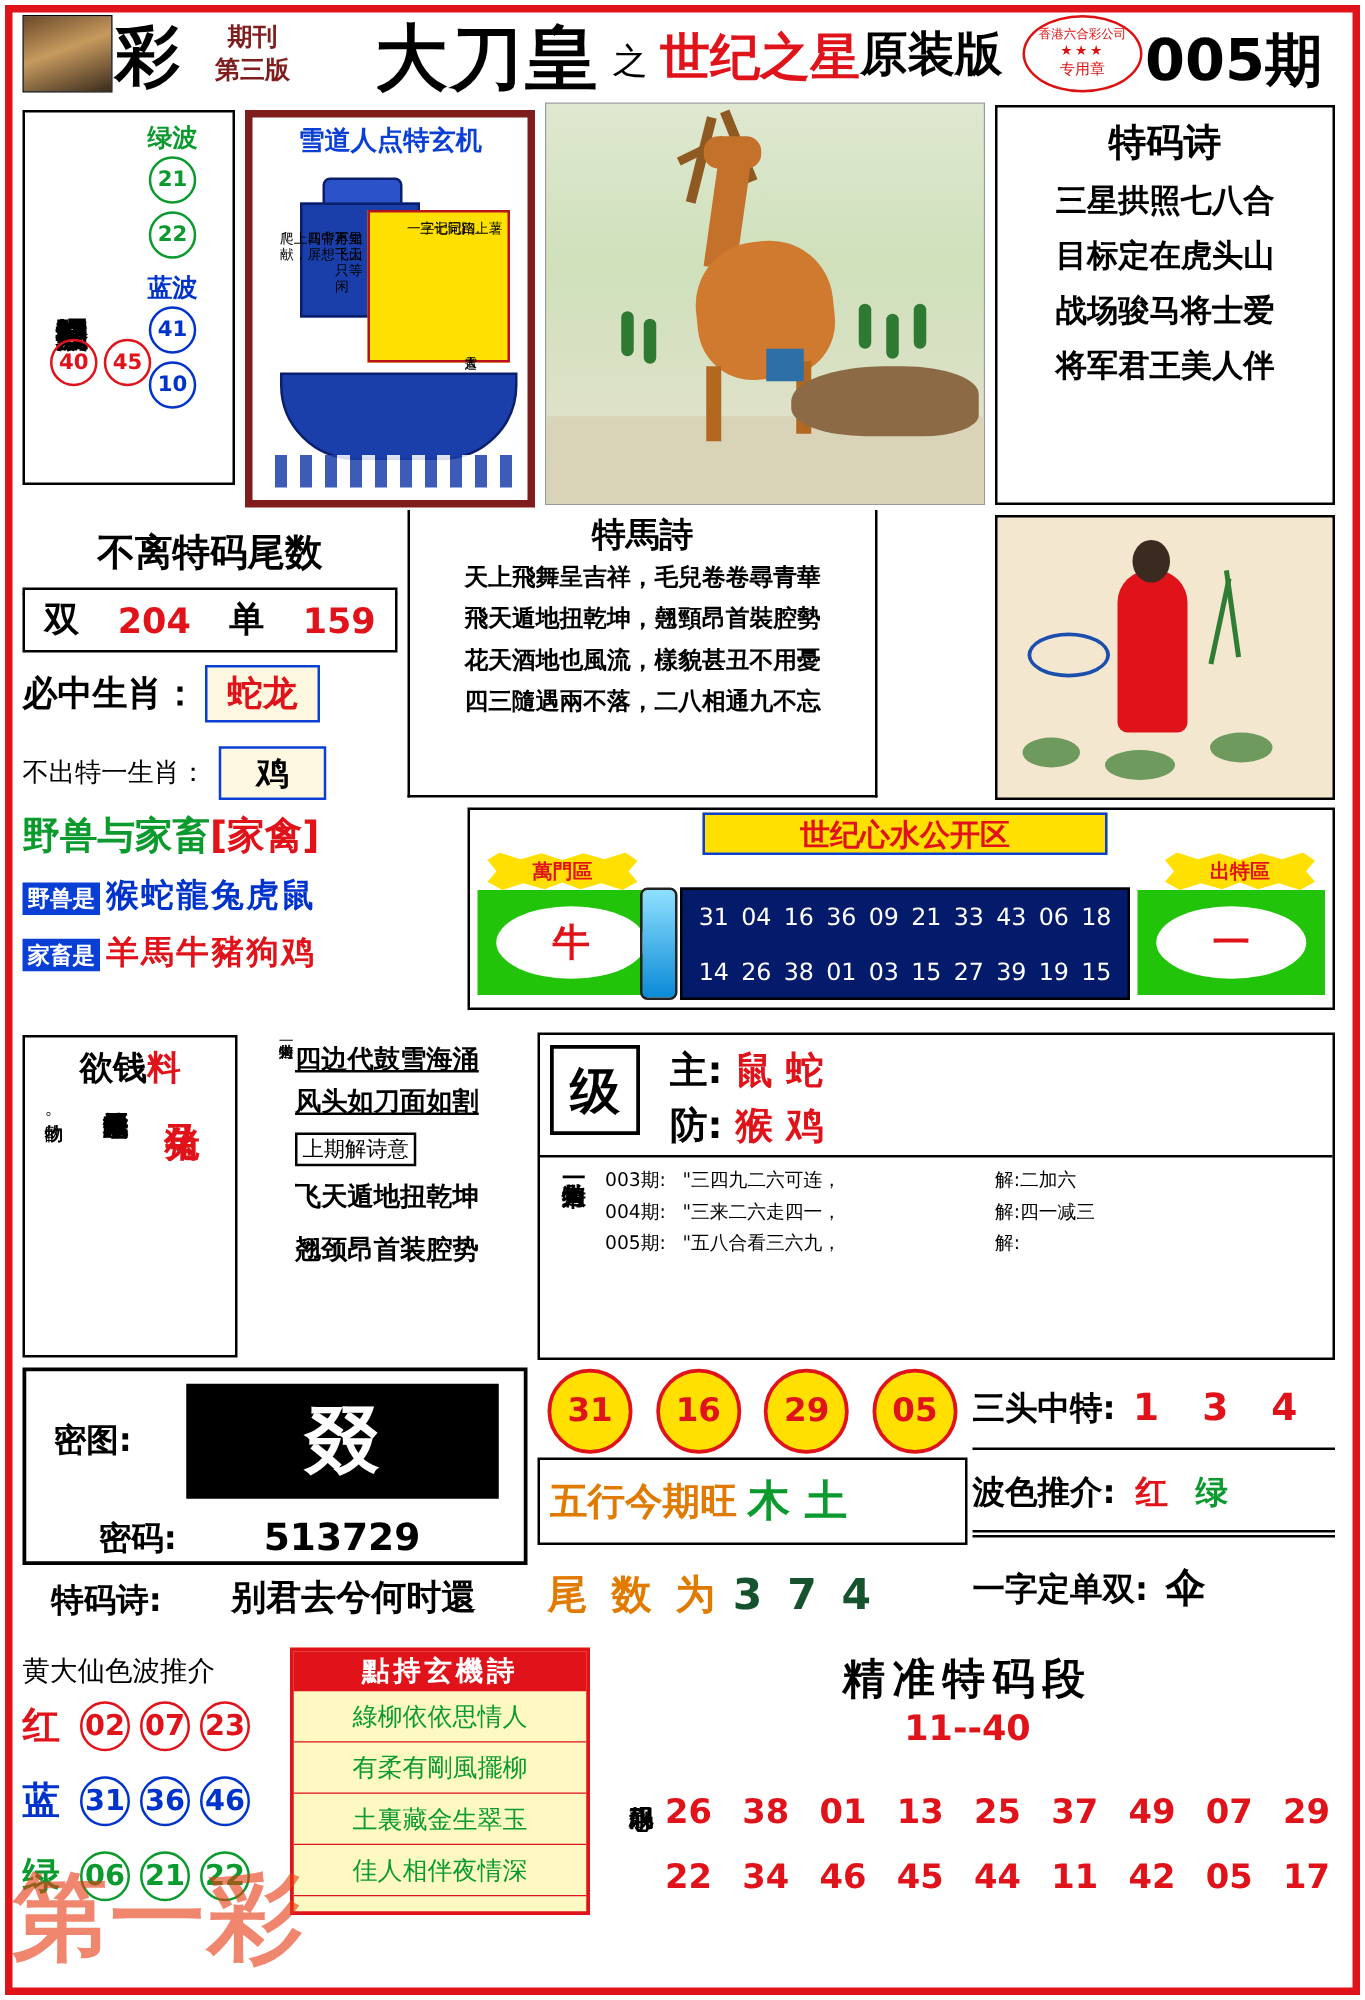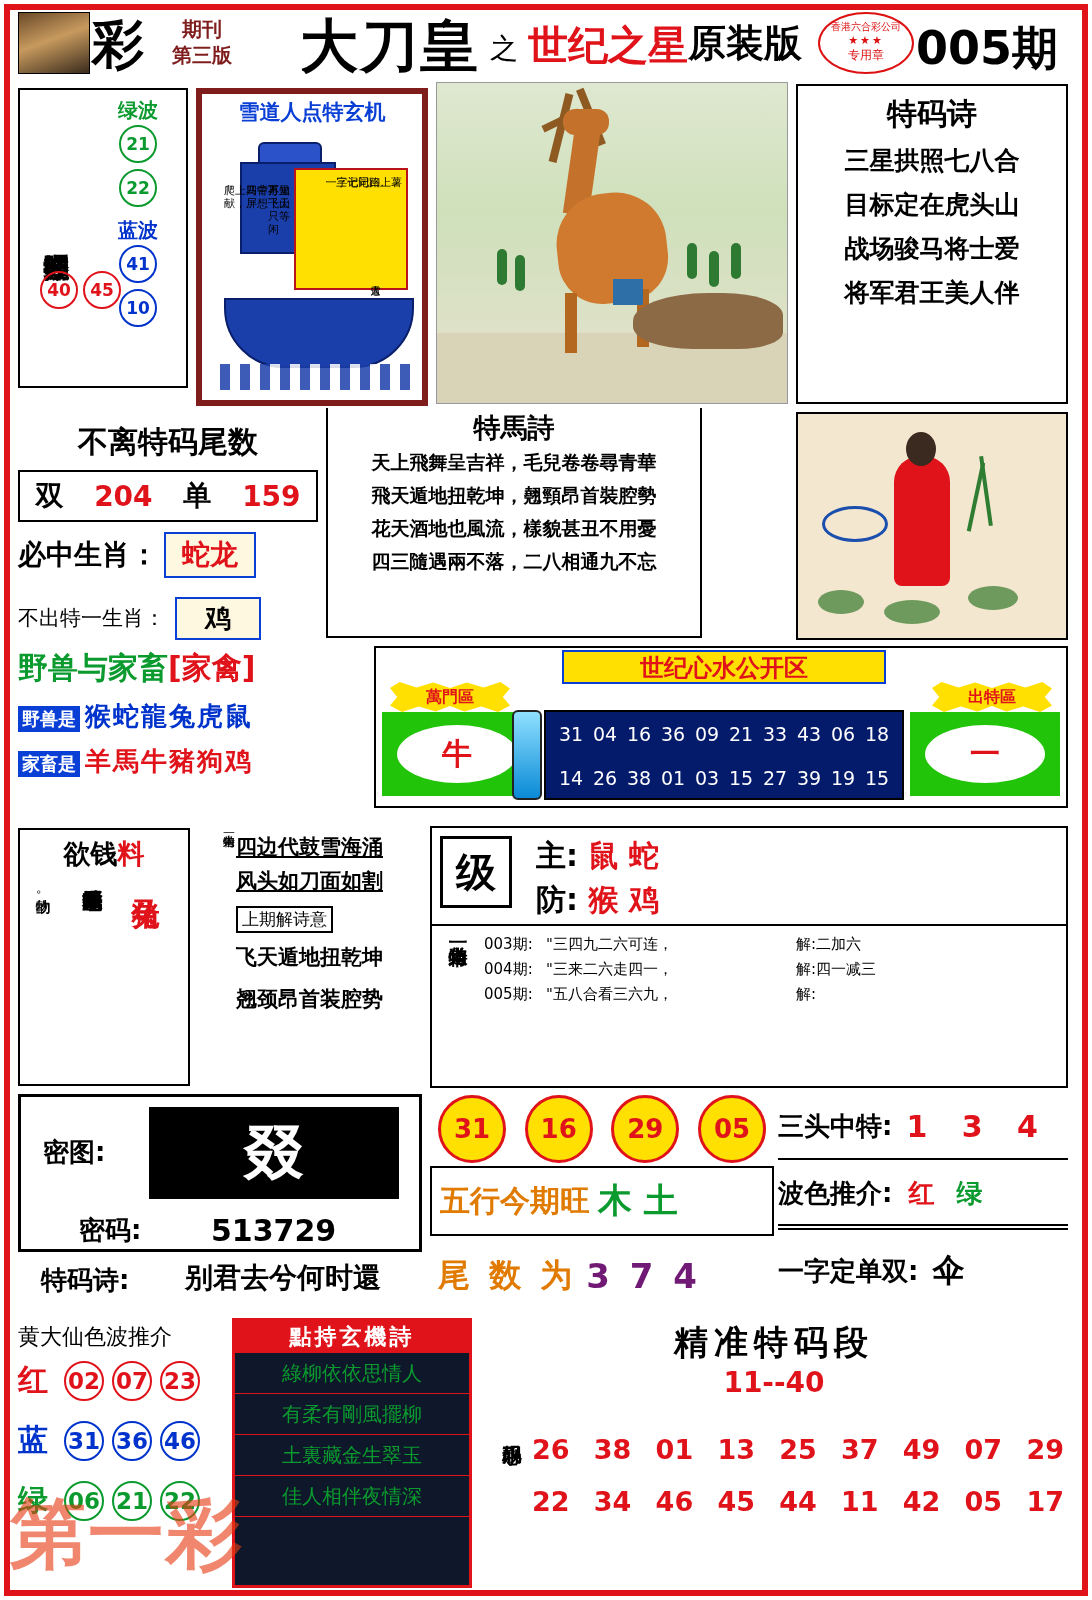--- a/index.html
+++ b/index.html
@@ -142,36 +142,36 @@
   .mitu .val2{position:absolute;left:190px;top:116px;font-size:30px;font-weight:bold;}
   .mitu .lbl3{position:absolute;left:20px;top:166px;font-size:26px;font-weight:bold;}
   .mitu .val3{position:absolute;left:164px;top:162px;font-size:28px;font-weight:bold;font-family:"DejaVu Serif",serif;}
 
   
   .ballrow{left:430px;top:1094px;width:344px;height:70px;display:flex;align-items:center;justify-content:space-between;padding:0 8px;}
   .bigball{width:62px;height:62px;border-radius:50%;background:#ffe000;border:3px solid #e0121a;display:flex;align-items:center;justify-content:center;font-size:26px;font-weight:bold;color:#e0121a;}
   .wuxing{left:430px;top:1166px;width:344px;height:70px;border:2px solid #000;display:flex;align-items:center;padding-left:8px;font-size:30px;font-weight:bold;color:#e07a00;}
   .wuxing .g{color:#0a9a2e;margin-left:8px;font-size:34px;}
   .weishu{left:430px;top:1240px;width:344px;height:72px;display:flex;align-items:center;padding-left:8px;font-size:32px;font-weight:bold;color:#e07a00;letter-spacing:4px;}
-  .weishu .n{color:#701a75;margin-left:10px;font-size:34px;}
+  .weishu .n{color:#14532d;margin-left:10px;font-size:34px;}
 
   .santou{left:778px;top:1094px;width:290px;height:66px;border-bottom:2px solid #000;display:flex;align-items:center;font-size:26px;font-weight:bold;}
   .santou .n{color:#e0121a;font-size:30px;margin-left:14px;letter-spacing:12px;}
   .bose{left:778px;top:1162px;width:290px;height:64px;border-bottom:2px solid #000;display:flex;align-items:center;font-size:26px;font-weight:bold;}
   .yizi{left:778px;top:1228px;width:290px;height:84px;display:flex;align-items:center;font-size:26px;font-weight:bold;border-top:2px solid #000;}
 
   
   .huang{left:18px;top:1322px;width:206px;height:30px;font-size:22px;}
   .hrow{position:absolute;left:18px;display:flex;align-items:center;}
   .hl{font-size:30px;font-weight:bold;width:46px;}
   .sball{width:36px;height:36px;border-radius:50%;border:2px solid #e0121a;color:#e0121a;display:flex;align-items:center;justify-content:center;font-size:23px;font-weight:bold;margin-right:8px;background:#fff;}
   .sball.b{border-color:#0033cc;color:#0033cc;}
   .sball.g{border-color:#0a9a2e;color:#0a9a2e;}
 
-  .dianshi{left:232px;top:1318px;width:240px;height:270px;border:3px solid #e0121a;background:#0f172a;}
+  .dianshi{left:232px;top:1318px;width:240px;height:214px;border:3px solid #e0121a;background:#fef9c3;}
   .dianshi .hd{height:32px;background:#e0121a;color:#fff;font-size:22px;font-weight:bold;display:flex;align-items:center;justify-content:center;letter-spacing:3px;}
   .dianshi .ln{font-size:20px;line-height:40px;text-align:center;font-family:"DejaVu Serif",serif;color:#0a9a2e;border-bottom:1px solid #e0121a;}
 
   .jingzhun{left:480px;top:1320px;width:588px;height:44px;text-align:center;font-size:34px;font-weight:bold;letter-spacing:6px;}
   .rangev{left:480px;top:1366px;width:588px;text-align:center;font-size:28px;font-weight:bold;color:#e0121a;}
   .xinshuiv{left:486px;top:1430px;width:40px;font-size:19px;writing-mode:vertical-rl;text-orientation:upright;height:140px;font-weight:bold;}
   .numgrid{left:528px;top:1424px;width:540px;}
   .numgrid .r{display:flex;justify-content:space-between;font-size:27px;font-weight:bold;color:#e0121a;line-height:52px;padding:0 4px;}
 
   .watermark{left:0px;top:1490px;width:1092px;height:90px;font-size:76px;font-weight:bold;color:rgba(230,60,20,.62);display:flex;align-items:center;padding-left:10px;letter-spacing:2px;}

